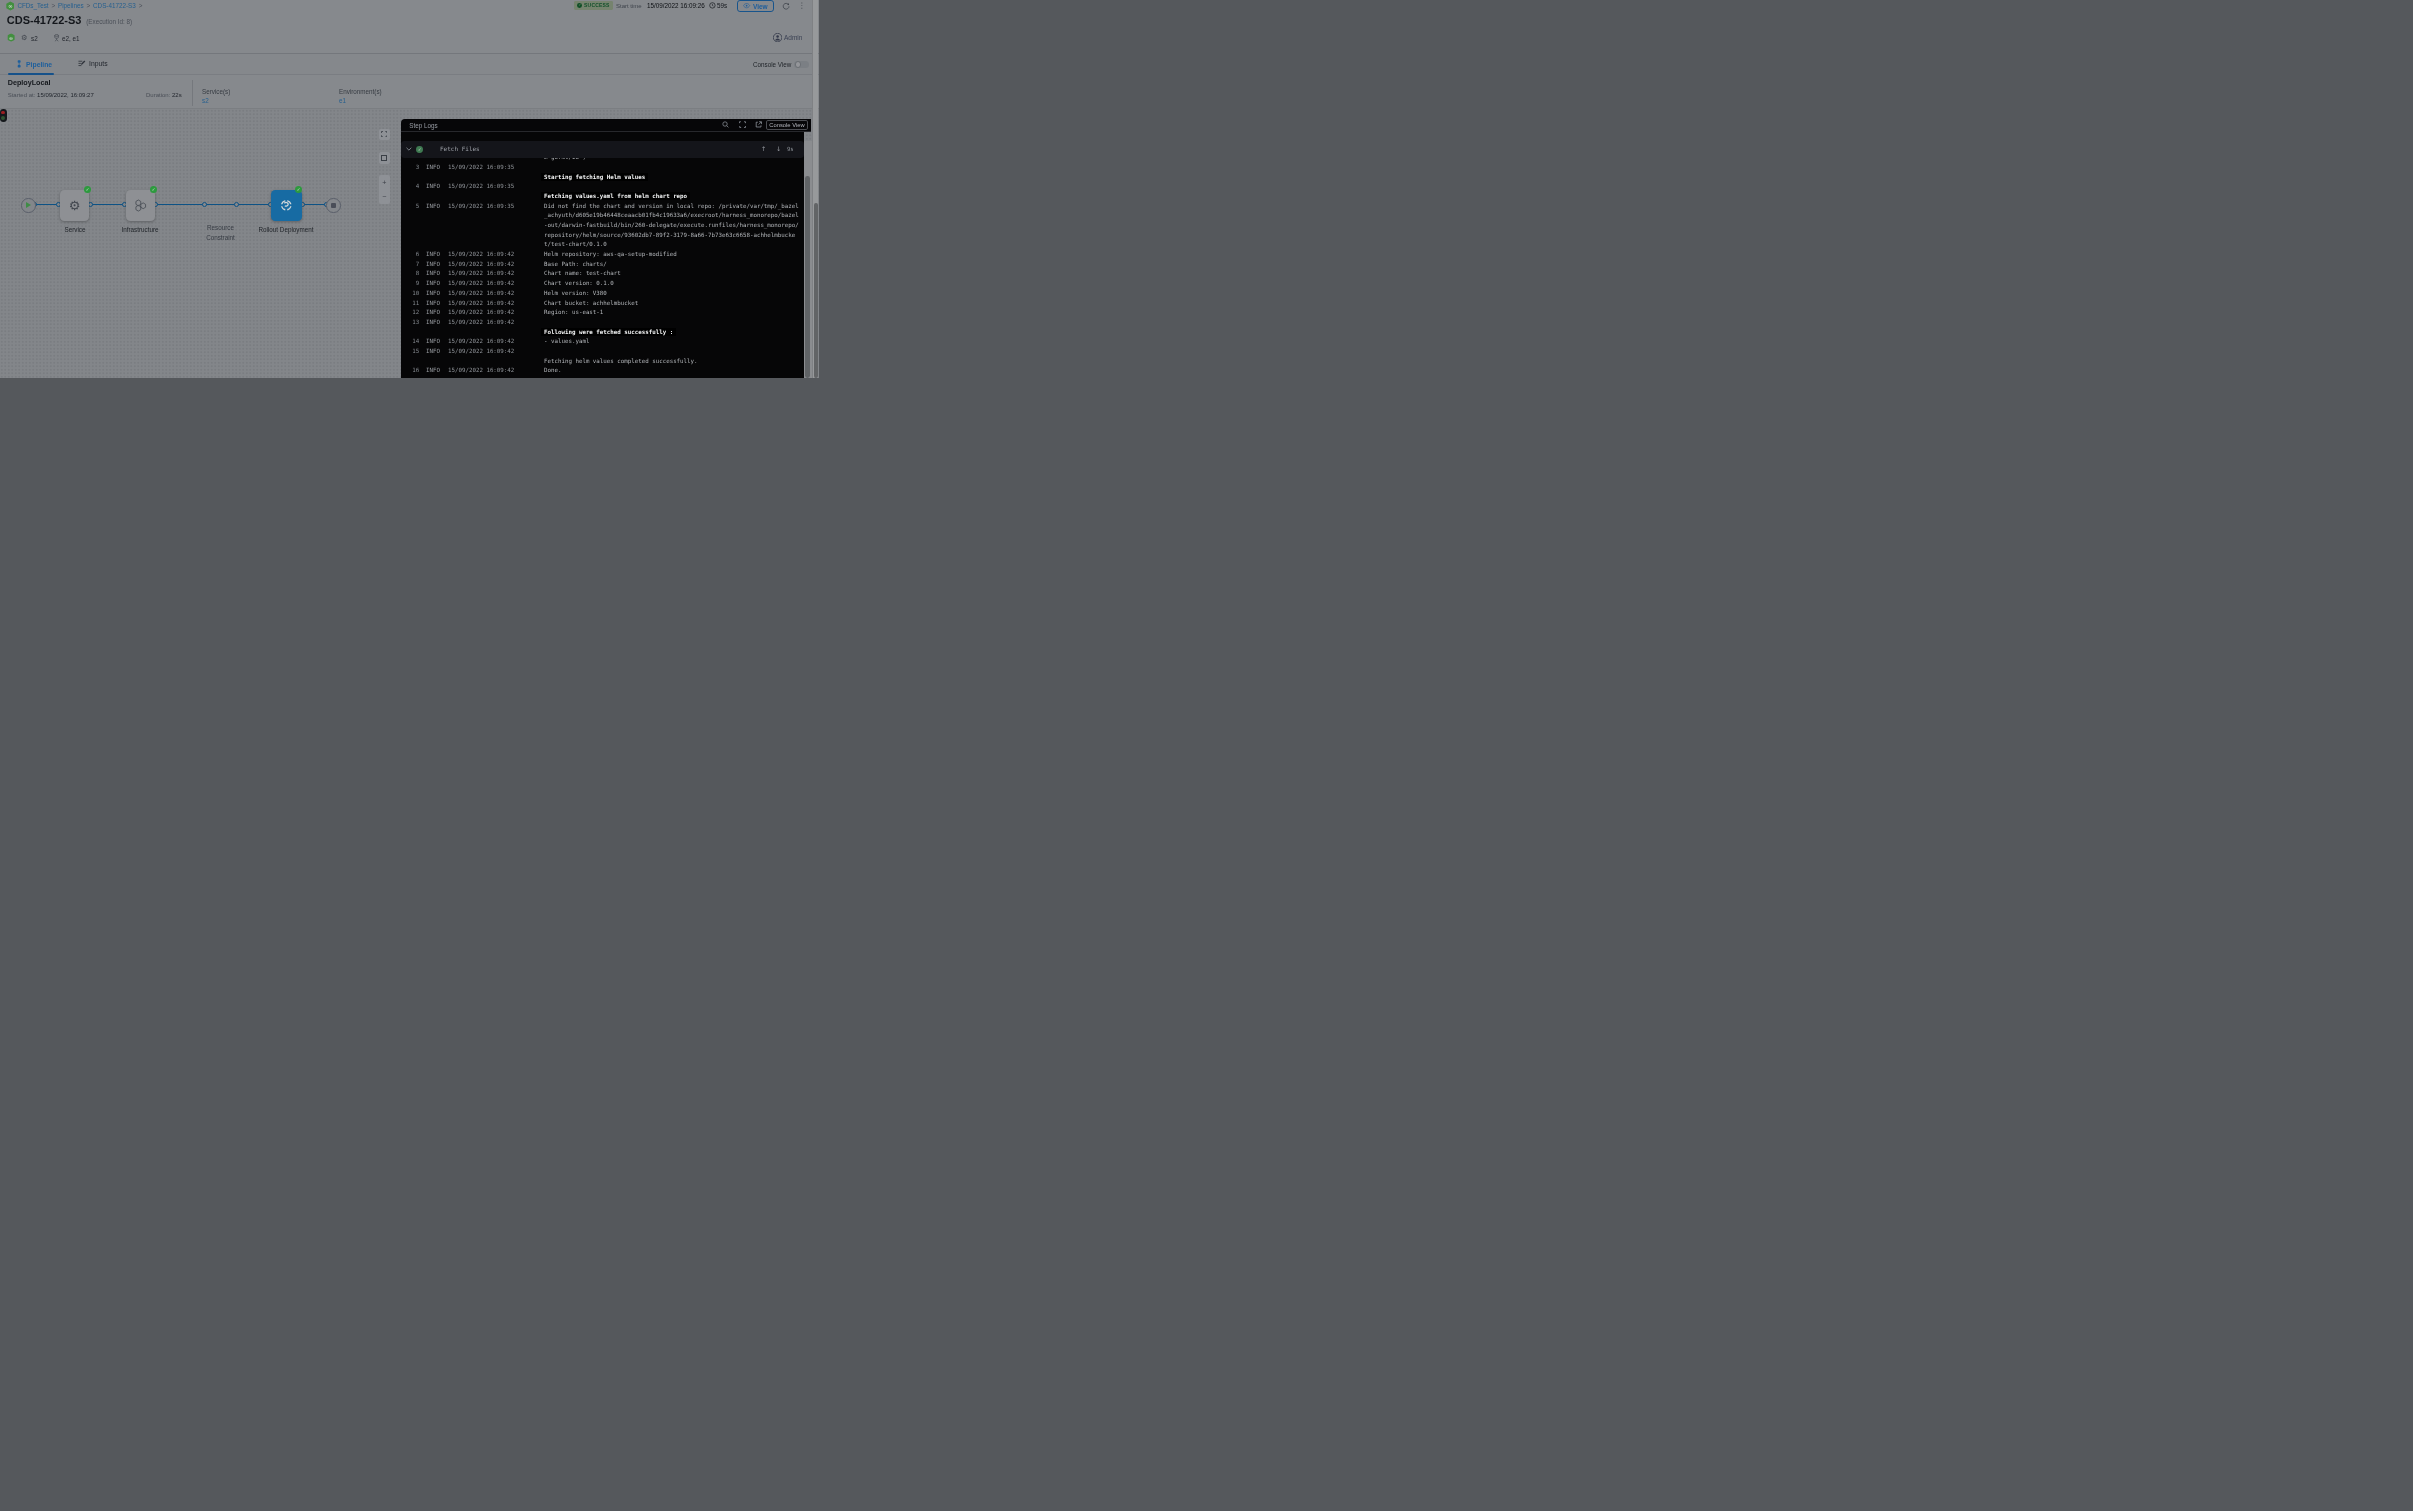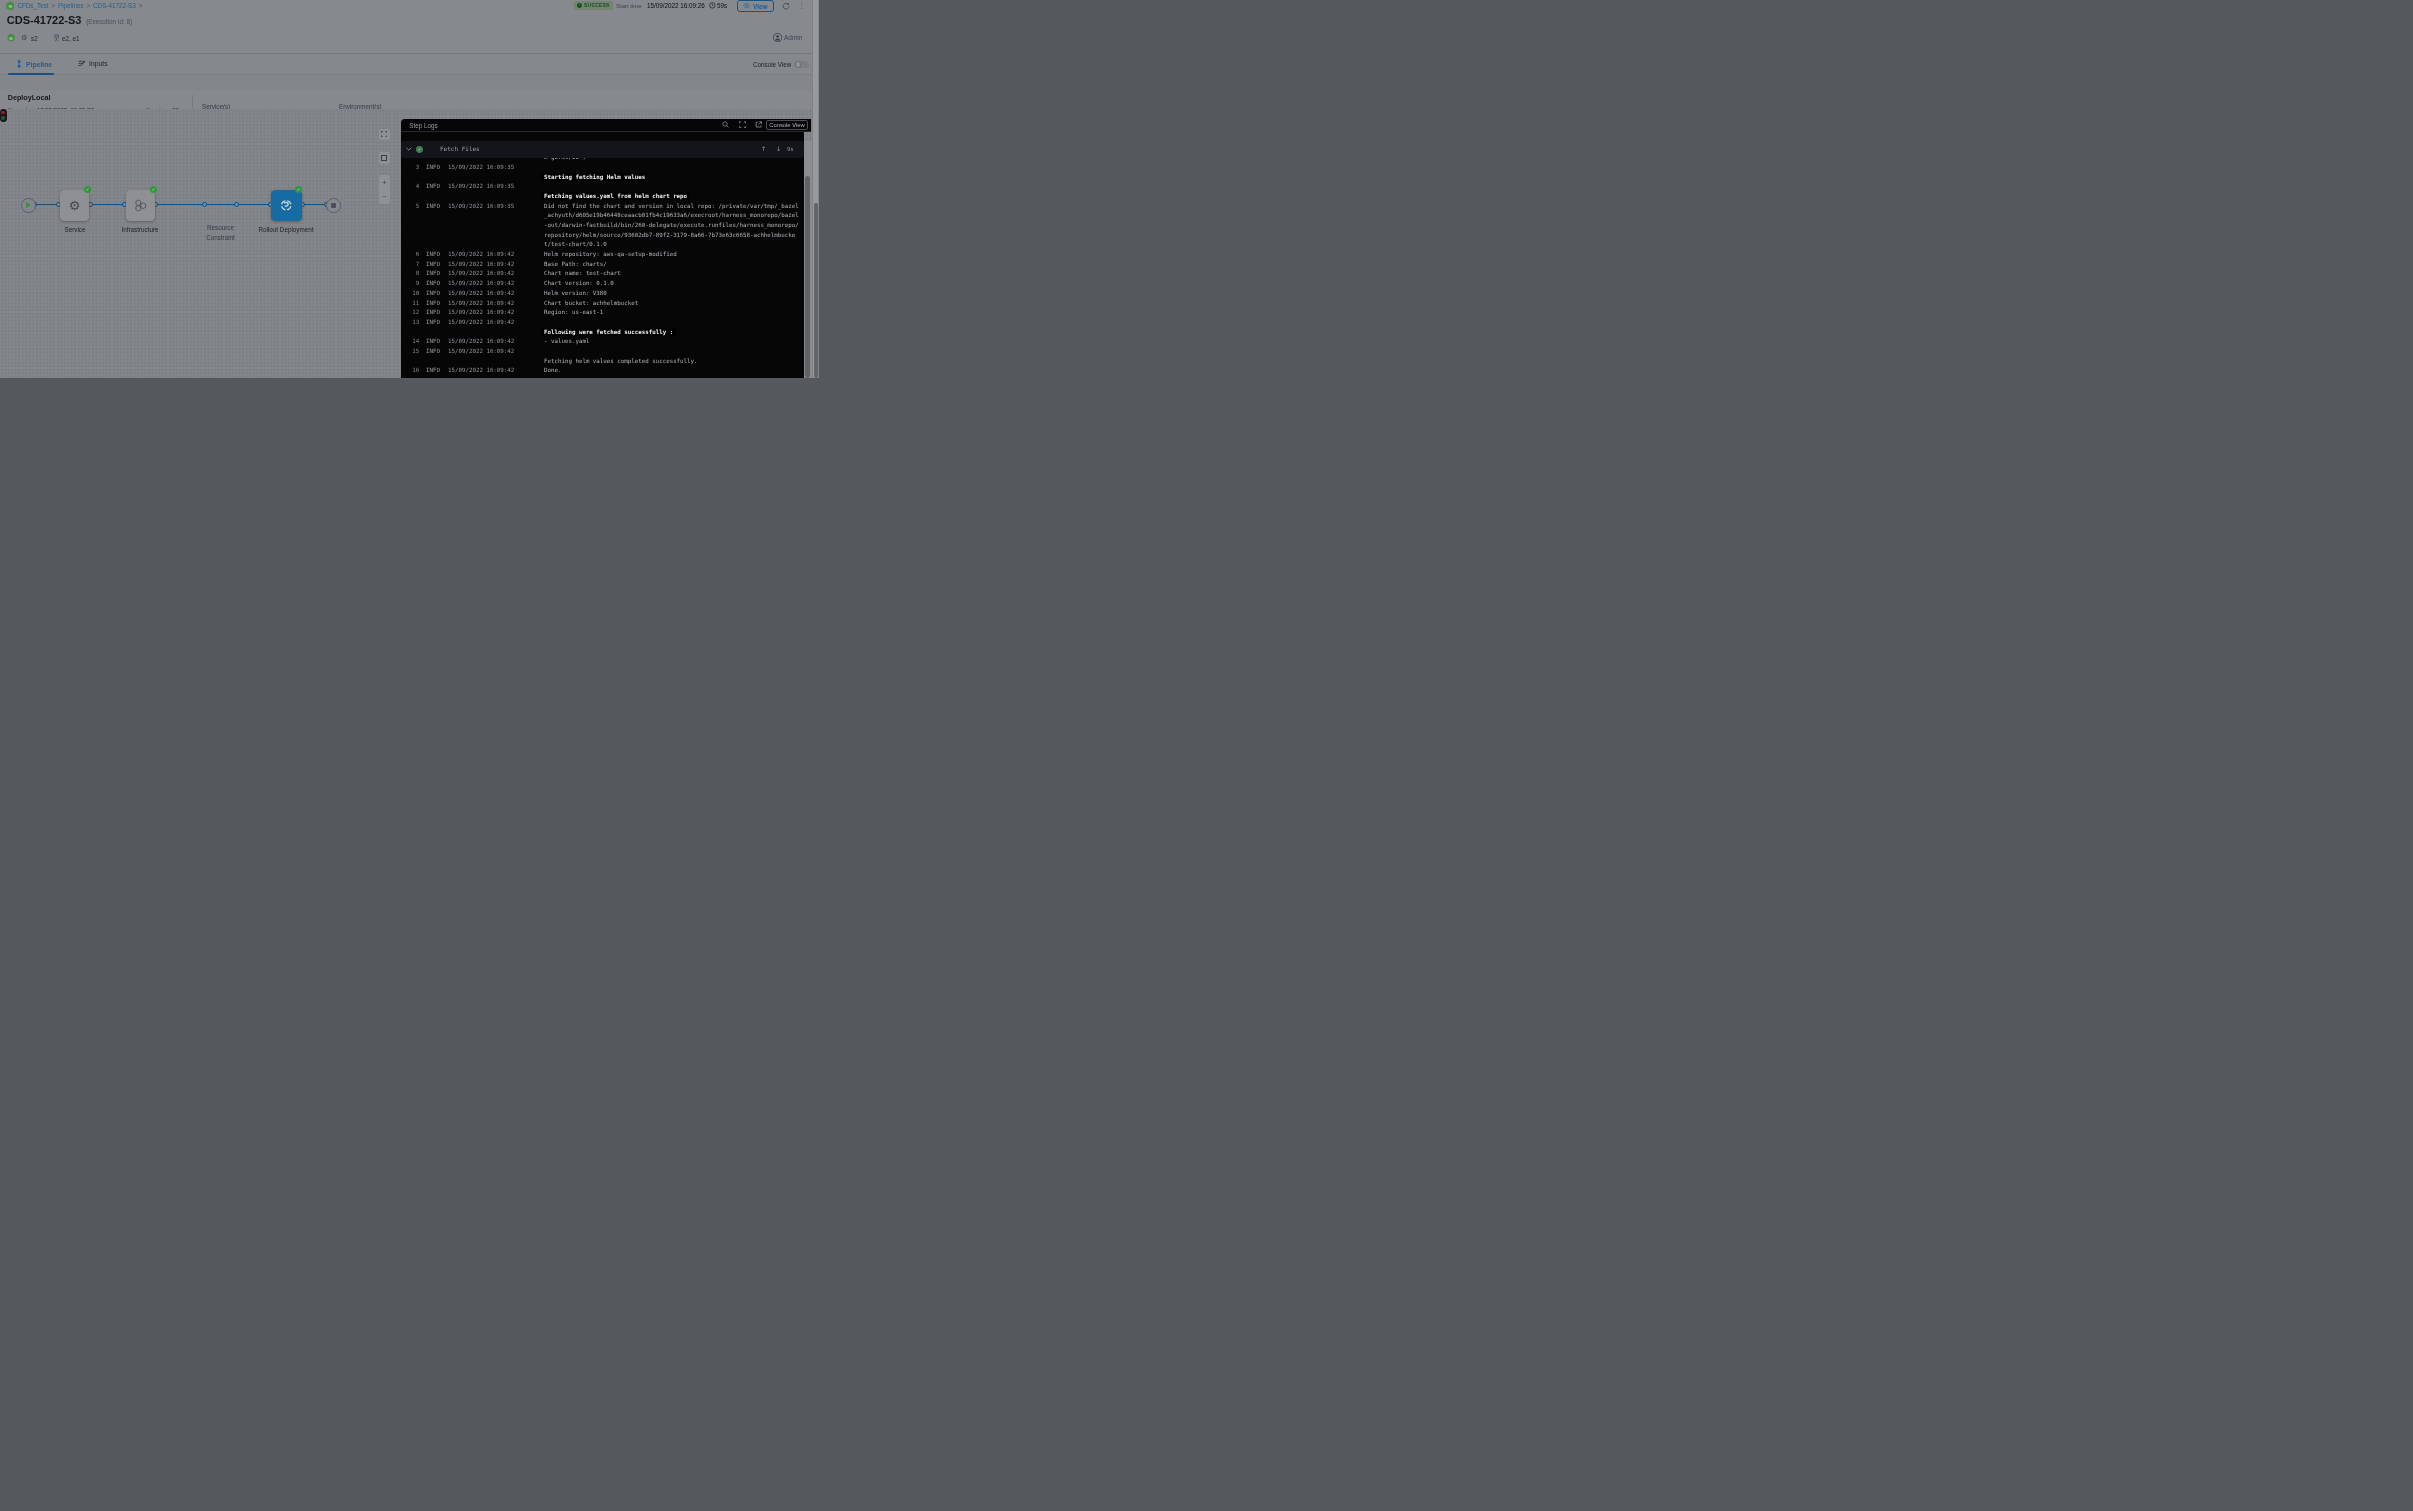--- a/index.html
+++ b/index.html
@@ -50,21 +50,21 @@
   .tab{position:absolute;top:6.3px;display:flex;align-items:center;gap:3.4px;font-size:6.8px;cursor:pointer;}
   #tab-pipeline{left:16.4px;color:#1d5f9d;font-weight:bold;}
   #tab-inputs{left:78px;color:#23272e;}
   #tab-underline{left:7.7px;top:19.3px;width:46px;height:1.9px;background:#15518a;border-radius:1px;}
   #cv-label{left:753px;top:7.2px;font-size:6.3px;color:#1e2227;}
   #cv-toggle{left:794px;top:6.8px;width:14.5px;height:7.7px;background:#7b7f84;border-radius:3.9px;cursor:pointer;}
   #cv-toggle .knob{position:absolute;left:0.5px;top:0.5px;width:6.8px;height:6.8px;border-radius:50%;
      background:#94969a;border:0.5px solid #6b6f74;}
 
   
-  #summary{left:0;top:90px;width:819px;height:34px;background:#86898d;border-bottom:0.5px solid #7b7e82;}
+  #summary{left:0;top:75px;width:819px;height:34px;background:#86898d;border-bottom:0.5px solid #7b7e82;}
   #stg-name{left:7.7px;top:3.4px;font-size:7.2px;font-weight:bold;color:#15181d;}
   #stg-started{left:7.7px;top:17.4px;font-size:6px;color:#4a4f57;}
   #stg-started b,#stg-duration b{color:#23272e;font-weight:normal;}
   #stg-duration{left:146px;top:17.4px;font-size:6px;color:#4a4f57;}
   #stg-vdiv{left:192px;top:4.8px;width:0.5px;height:26px;background:#75787d;}
   .sum-label{font-size:6.3px;color:#363b42;}
   .sum-link{font-size:6.3px;color:#27608f;cursor:pointer;}
   #stg-svc-label{left:202px;top:13px;}  #stg-svc-val{left:202px;top:22px;}
   #stg-env-label{left:339px;top:13px;}  #stg-env-val{left:339px;top:22px;}
 

